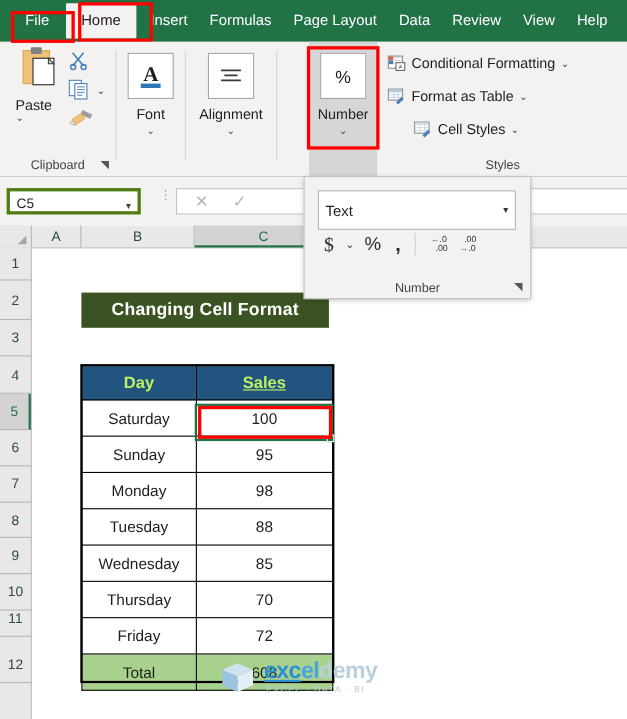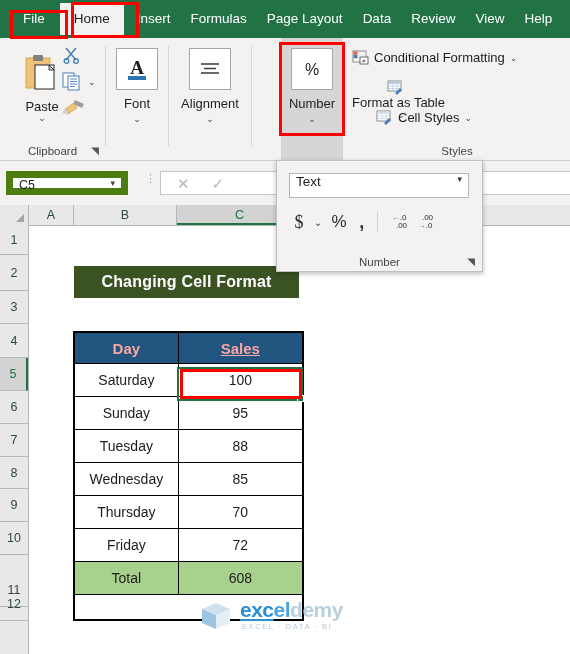--- a/index.html
+++ b/index.html
@@ -37,21 +37,21 @@
   }
   .group{position:absolute;top:0;height:122px;}
   .group-sep{position:absolute;top:8px;width:1px;height:100px;background:#d8d6d4;}
   .group-label{
     position:absolute;bottom:3px;width:100%;text-align:center;
     font-size:11.5px;color:#444;
   }
 
   
   .g-clip{left:0;width:105px;}
-  .paste{position:absolute;left:14px;top:16px;width:56px;text-align:center;}
+  .paste{position:absolute;left:14px;top:4px;width:56px;}
   .paste-label{font-size:13px;color:#222;margin-top:1px;}
   .chev{font-size:9px;color:#444;line-height:8px;}
   .mini-icons{position:absolute;left:62px;top:8px;width:42px;}
   .mini{position:relative;height:26px;}
   .clip-dialog{
     position:absolute;right:6px;bottom:4px;font-size:10px;color:#555;
   }
 
   
   .g-font{left:106px;width:62px;}
@@ -85,22 +85,22 @@
   }
   .style-ico{width:17px;height:15px;margin-right:5px;flex:0 0 auto;}
   .style-chev{margin-left:5px;font-size:9px;color:#444;}
 
   
   .fbar{
     position:absolute;left:0;top:161px;width:570px;height:44px;background:#f3f2f1;
   }
   .namebox{
     position:absolute;left:6px;top:10px;width:122px;height:24px;
-    background:#fff;border:7px solid #4d7c0f;box-sizing:border-box;
-    display:flex;align-items:flex-start;padding:0 6px;font-size:12.5px;color:#1d1d1d;
+    background:#fff;border:3px solid #4d7c0f;box-sizing:border-box;
+    display:flex;align-items:flex-end;padding:0 6px;font-size:12.5px;color:#1d1d1d;
   }
   .namebox .nb-chev{margin-left:auto;font-size:9px;color:#444;}
   .fb-grip{position:absolute;left:145px;top:15px;font-size:11px;color:#9d9d9d;letter-spacing:0;line-height:5px;}
   .fb-input{
     position:absolute;left:160px;top:10px;width:410px;height:24px;
     background:#fff;border:1px solid #c8c6c4;border-right:none;box-sizing:border-box;
     display:flex;align-items:center;gap:22px;padding-left:16px;
   }
   .fb-ico{color:#b5b5b5;font-size:15px;line-height:1;}
 
@@ -142,21 +142,21 @@
   }
   .tbl{
     position:absolute;left:74px;top:332px;width:229px;
     border-collapse:collapse;
   }
   .tbl td,.tbl th{
     border:1px solid #000;height:32px;padding:0;text-align:center;
     font-size:14px;color:#1d1d1d;font-weight:normal;
   }
   .tbl th{
-    background:#21547e;color:#fca5a5;font-weight:bold;font-size:15px;height:30px;margin-top:32px;
+    background:#21547e;color:#bef264;font-weight:bold;font-size:15px;height:30px;margin-top:32px;
   }
   .tbl td.daycol{width:103px;}
   .tbl td.salescol{width:124px;}
   .tbl tr.total td{background:#a9d18e;}
   .tbl-outline{
     position:absolute;left:73px;top:331px;width:231px;height:290px;
     border:2px solid #000;box-sizing:border-box;pointer-events:none;
   }
 
   
@@ -173,23 +173,23 @@
     border:3px solid #ff0000;box-sizing:border-box;pointer-events:none;z-index:13;
   }
 
   
   .numpanel{
     position:absolute;left:276px;top:160px;width:205px;height:110px;
     background:#f3f2f1;border:1px solid #c0c0c0;box-shadow:0 2px 5px rgba(0,0,0,.25);
     z-index:40;
   }
   .fmt-combo{
-    position:absolute;left:12px;top:12px;width:180px;height:25px;
+    position:absolute;left:12px;top:12px;width:180px;height:36px;
     background:#fff;border:1px solid #b5b5b5;box-sizing:border-box;
-    display:flex;align-items:flex-start;padding:0 6px;font-size:13.5px;color:#1d1d1d;
+    display:flex;align-items:center;padding:0 6px;font-size:13.5px;color:#1d1d1d;
   }
   .fmt-combo .cb-chev{margin-left:auto;font-size:9px;color:#333;}
   .fmt-highlight{
     position:absolute;left:10px;top:10px;width:58px;height:29px;
     border:3px solid #ff0000;box-sizing:border-box;pointer-events:none;z-index:44;
   }
   .numrow{
     position:absolute;left:12px;top:46px;width:180px;height:30px;
     display:flex;align-items:center;
   }
@@ -321,21 +321,21 @@
           <rect x="1" y="1" width="13" height="11" fill="#fff" stroke="#7f7f7f" stroke-width=".9"></rect>
           <rect x="1.5" y="1.5" width="4" height="3.3" fill="#e06040"></rect>
           <rect x="1.5" y="5" width="4" height="3.3" fill="#4a7ebb"></rect>
           <path d="M6 2h8M6 5h8M6 8h8M6 11h8" stroke="#c9c9c9" stroke-width=".7"></path>
           <rect x="8" y="7" width="8" height="7" fill="#fff" stroke="#5a5a5a" stroke-width=".9"></rect>
           <text x="12" y="12.6" font-size="6" text-anchor="middle" fill="#3a3a3a">≠</text>
         </svg>
         <span>Conditional Formatting</span>
         <span class="style-chev">⌄</span>
       </div>
-      <div class="style-item" style="top:42px;flex-direction:column;">
+      <div class="style-item" style="top:42px;">
         <svg class="style-ico" viewBox="0 0 17 15">
           <rect x="1" y="1" width="13" height="10" fill="#fff" stroke="#7f7f7f" stroke-width=".9"></rect>
           <rect x="1.5" y="1.5" width="12" height="2.4" fill="#b8cce4"></rect>
           <path d="M1 6h13M1 8.5h13M6 1v10M10 1v10" stroke="#b5c7de" stroke-width=".7"></path>
           <path d="M8 13 L13 8 L15 10 L10 15 Z" fill="#4a7ebb"></path>
         </svg>
         <span>Format as Table</span>
         <span class="style-chev">⌄</span>
       </div>
       <div class="style-item" style="top:72px;padding-left:24px;">
@@ -380,21 +380,21 @@
       <div class="rh" style="top:0px;height:30px;line-height:30px;">1</div>
       <div class="rh" style="top:30px;height:36px;line-height:36px;">2</div>
       <div class="rh" style="top:66px;height:33px;line-height:33px;">3</div>
       <div class="rh" style="top:99px;height:34px;line-height:34px;">4</div>
       <div class="rh sel" style="top:133px;height:33px;line-height:33px;">5</div>
       <div class="rh" style="top:166px;height:33px;line-height:33px;">6</div>
       <div class="rh" style="top:199px;height:33px;line-height:33px;">7</div>
       <div class="rh" style="top:232px;height:32px;line-height:32px;">8</div>
       <div class="rh" style="top:264px;height:33px;line-height:33px;">9</div>
       <div class="rh" style="top:297px;height:33px;line-height:33px;">10</div>
-      <div class="rh" style="top:349px;height:33px;line-height:33px;">11</div>
+      <div class="rh" style="top:321px;height:33px;line-height:33px;">11</div>
       <div class="rh" style="top:363px;height:33px;line-height:33px;">12</div>
     </div>
 
     <div class="grid-area"></div>
   </div>
 
   <div class="banner">Changing Cell Format</div>
 
   <table class="tbl">
     <tbody>
@@ -402,20 +402,24 @@
       <th style="width:103px;">Day</th>
       <th style="width:124px;text-decoration:underline;">Sales</th>
     </tr>
     <tr>
       <td class="daycol">Saturday</td>
       <td class="salescol">100</td>
     </tr>
     <tr>
       <td class="daycol">Sunday</td>
       <td class="salescol">95</td>
+    </tr>
+    <tr>
+      <td class="daycol">Monday</td>
+      <td class="salescol">98</td>
     </tr>
     <tr>
       <td class="daycol">Tuesday</td>
       <td class="salescol">88</td>
     </tr>
     <tr>
       <td class="daycol">Wednesday</td>
       <td class="salescol">85</td>
     </tr>
     <tr>

